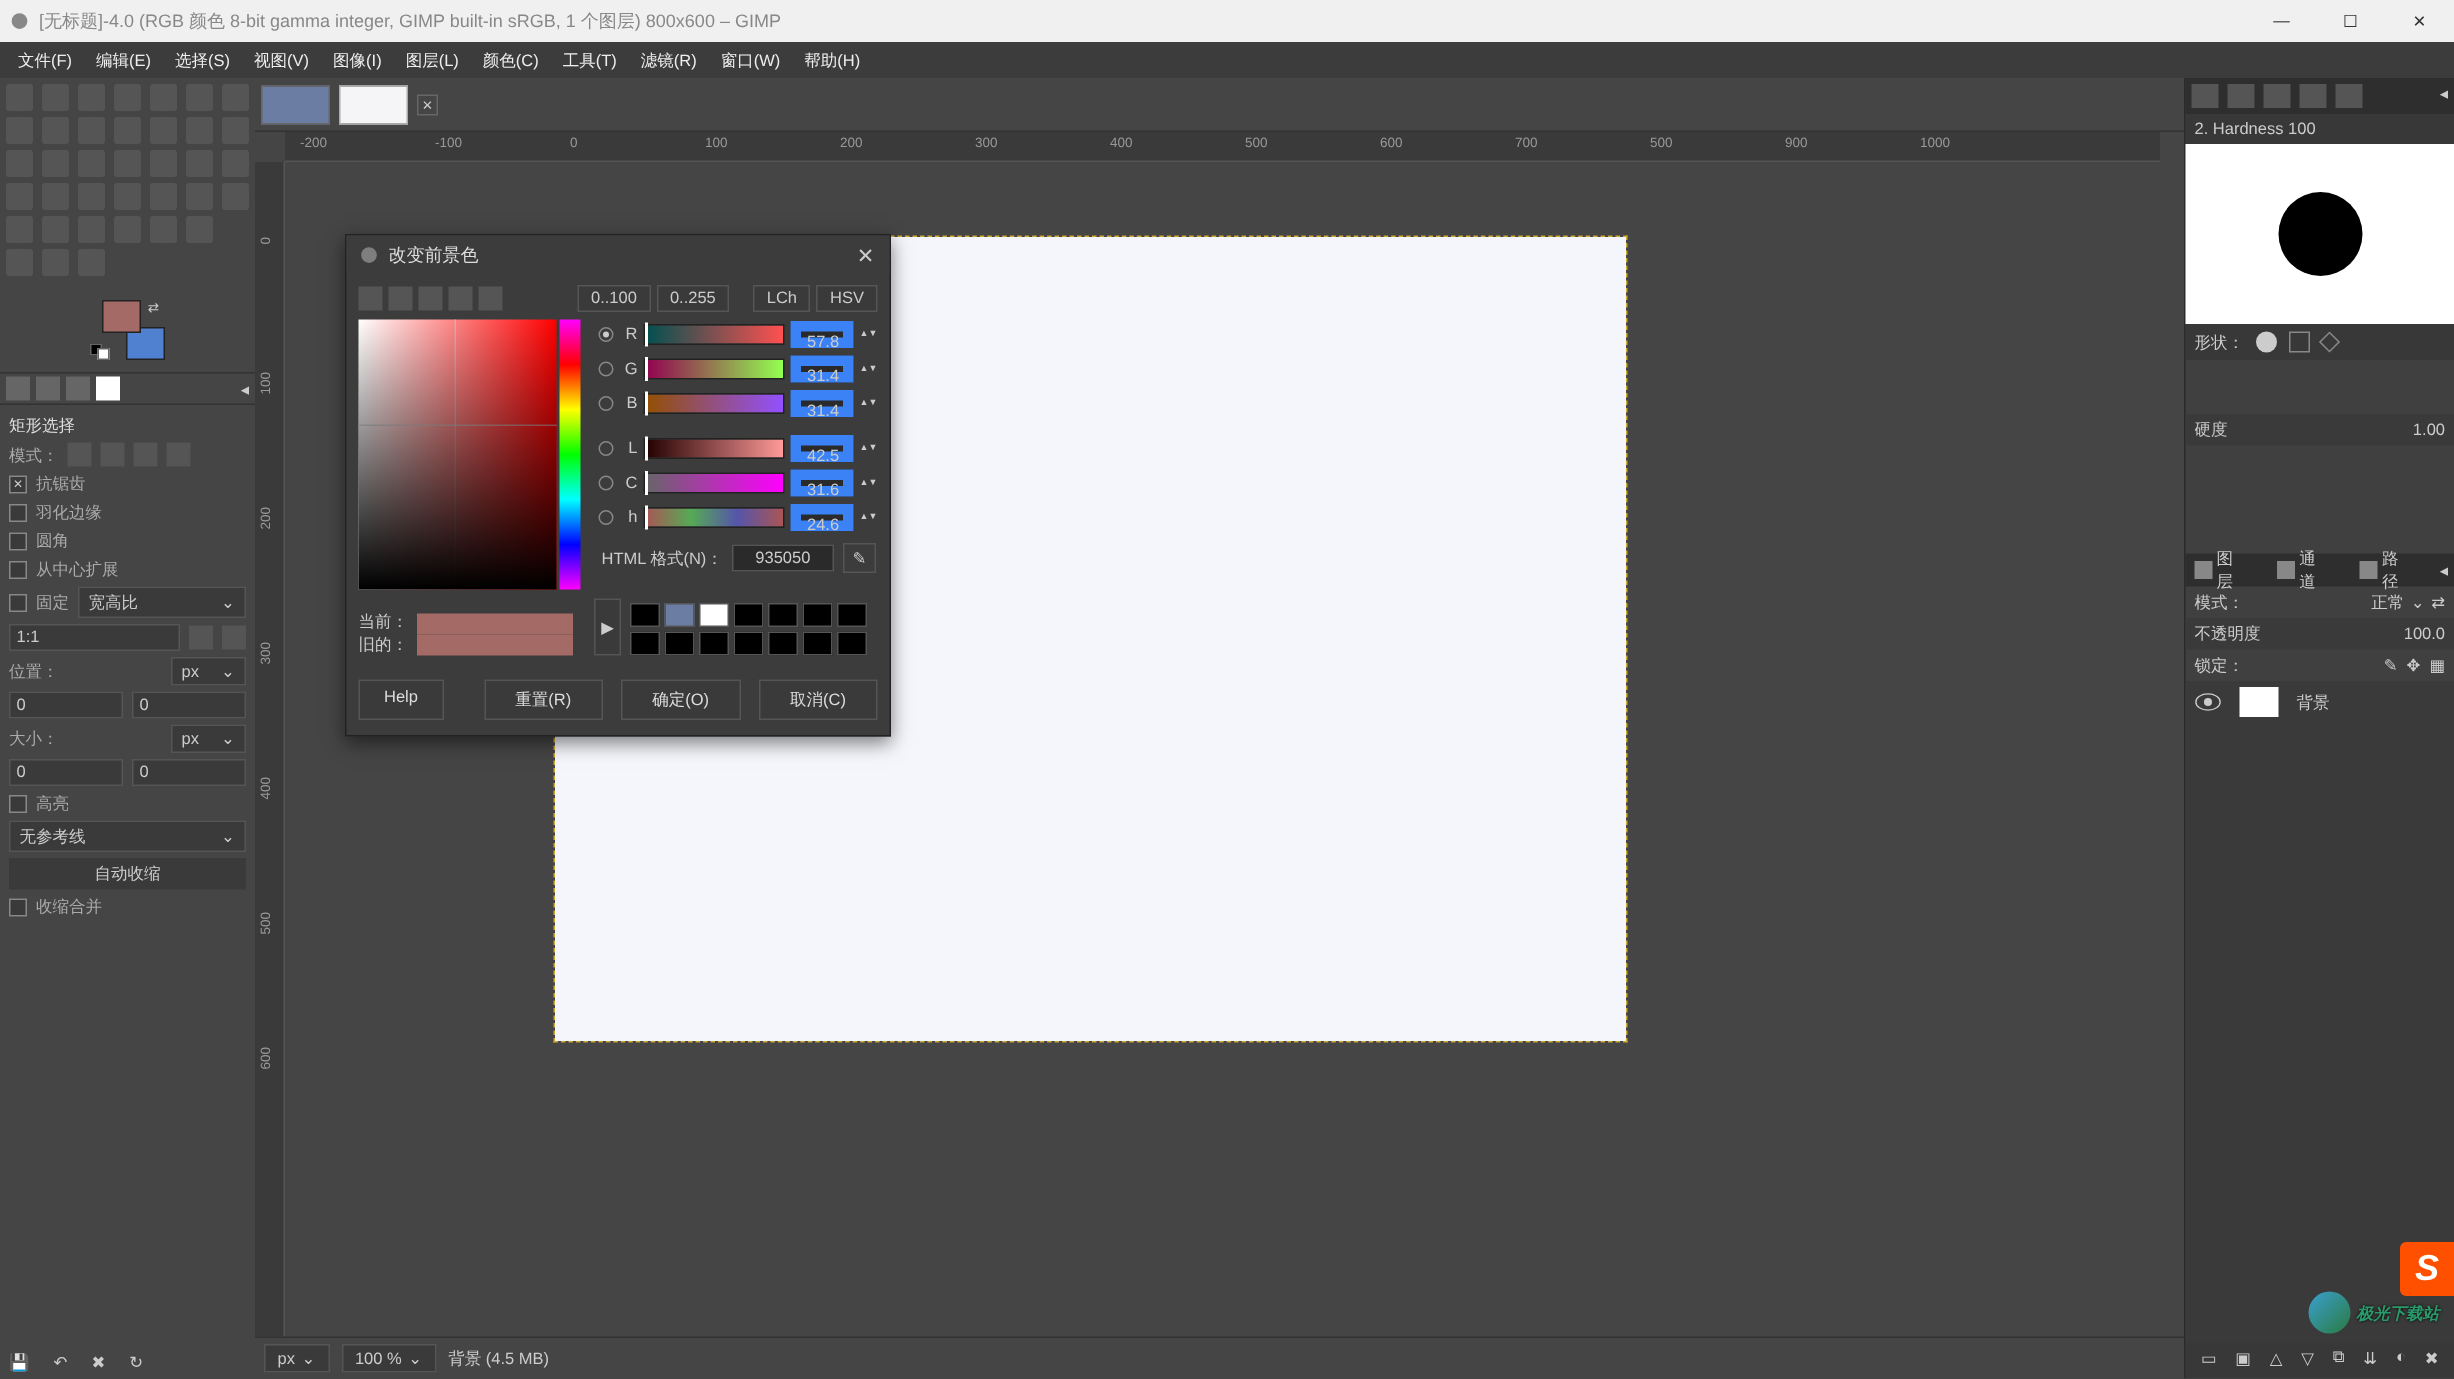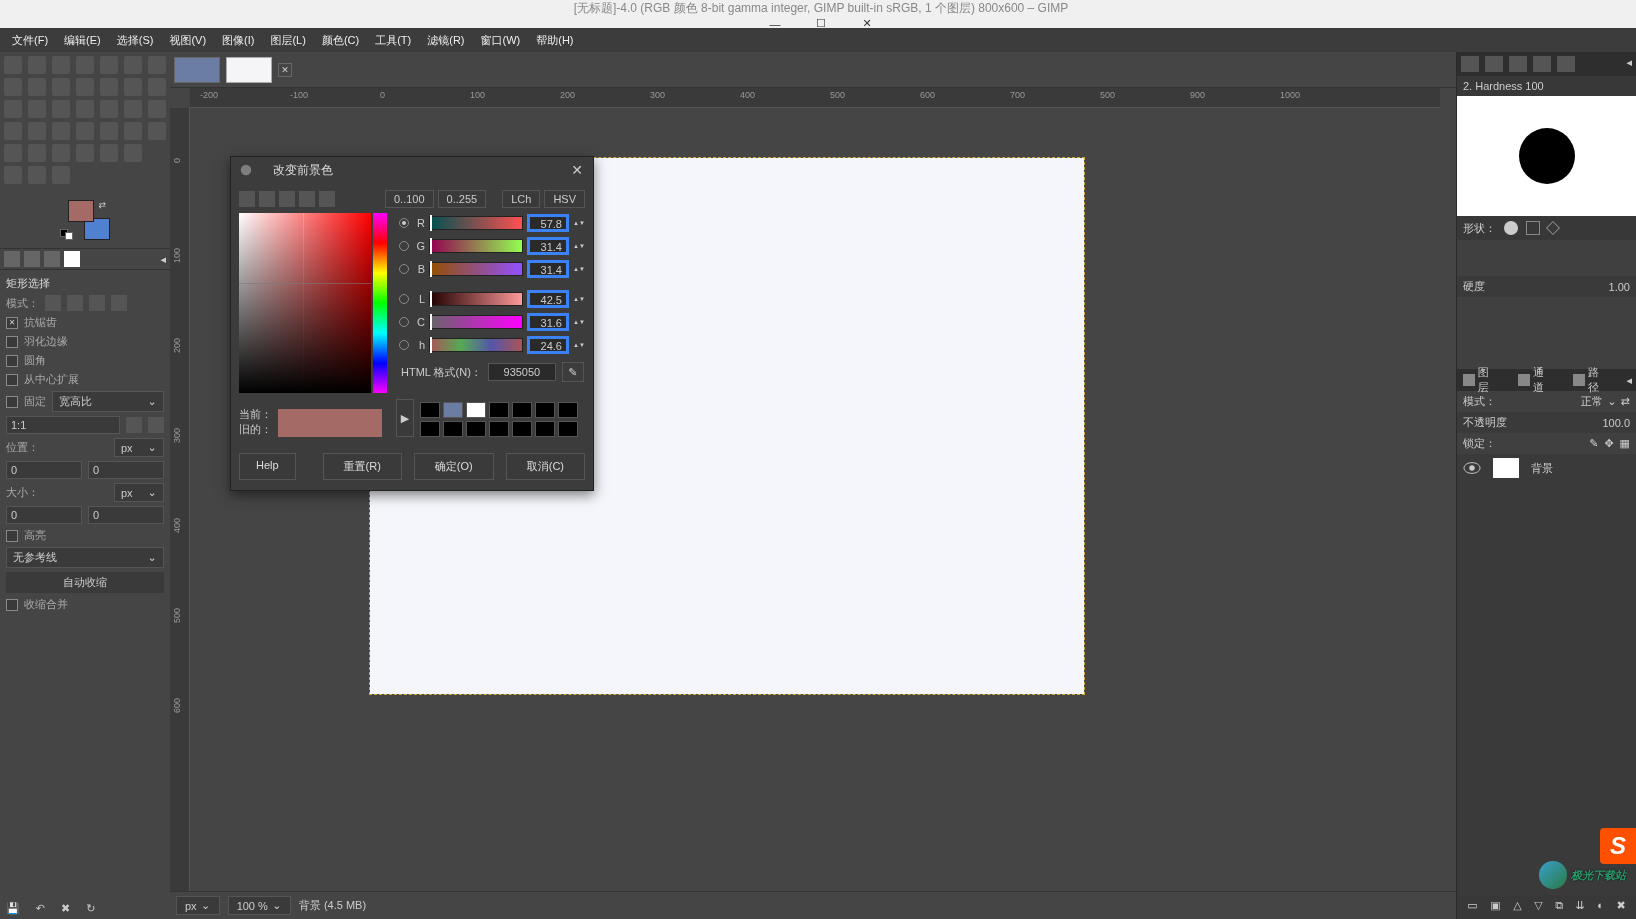--- a/index.html
+++ b/index.html
@@ -1,17 +1,17 @@
 <!DOCTYPE html>
 <html><head>
 <meta charset="utf-8">
 <style>
 * { margin: 0; padding: 0; box-sizing: border-box; font-family: "Microsoft YaHei", sans-serif; font-size: 11px; }
 body { background: #454545; color: #ccc; width: 1636px; height: 919px; overflow: hidden; position: relative; }
-.titlebar { height: 28px; background: #f0f0f0; color: #888; display: flex; align-items: center; padding-left: 6px; flex-direction: column; }
+.titlebar { height: 28px; background: #f0f0f0; color: #888; display: flex; align-items: center; padding-left: 6px; }
 .titlebar-icon { width: 14px; height: 14px; margin-right: 6px; }
 .titlebar-text { flex: 1; font-size: 12px; }
 .winbtns { display: flex; height: 100%; }
 .winbtn { width: 46px; display: flex; align-items: center; justify-content: center; color: #333; }
 .menubar { height: 24px; background: #3c3c3c; display: flex; align-items: center; padding: 0 4px; color: #eee; font-size: 12px; }
 .menuitem { padding: 0 8px; }
 .body-area { display: flex; height: calc(100% - 52px); }
 .left-panel { width: 170px; background: #454545; display: flex; flex-direction: column; }
 .toolbox { padding: 4px; }
 .toolrow { display: flex; gap: 6px; margin-bottom: 4px; }
@@ -73,21 +73,21 @@
 .layer-row { display: flex; align-items: center; padding: 4px 6px; gap: 12px; }
 .layer-eye { width: 18px; height: 14px; }
 .layer-thumb { width: 26px; height: 20px; background: #fff; }
 .layers-footer { display: flex; justify-content: space-around; padding: 4px; background: #383838; height: 24px; }
 .watermark { position:absolute; right:10px; bottom:30px; color:#2a9a6a; font-size:20px; font-weight:bold; font-style:italic; text-shadow: 0 0 2px #000; display:flex; align-items:center; gap:4px; }
 .watermark-logo { width:28px;height:28px; border-radius:50%; background: linear-gradient(135deg,#3aa0d0,#2a7a40); }
 .sogou { position:absolute; right:0; bottom:55px; width:36px; height:36px; background:#ff5000; border-radius:4px 0 0 4px; color:#fff; display:flex; align-items:center; justify-content:center; font-size:24px; font-weight:bold; font-style:italic; }
 
 
 .dialog { position: absolute; top: 156px; left: 230px; width: 364px; background: #3c3c3c; border: 1px solid #222; box-shadow: 0 4px 12px rgba(0,0,0,0.5); }
-.dlg-title { display: flex; align-items: center; padding: 6px 8px; background: #3c3c3c; height: 26px; gap: 14px; }
+.dlg-title { display: flex; align-items: center; padding: 6px 8px; background: #3c3c3c; height: 26px; }
 .dlg-title-icon { width: 14px; height: 14px; margin-right: 6px; opacity:0.6; }
 .dlg-title-text { flex: 1; color: #ddd; font-size: 12px; }
 .dlg-close { width: 16px; text-align: center; color: #ccc; font-size: 14px; }
 .dlg-body { padding: 6px 8px; }
 .dlg-toprow { display: flex; align-items: center; justify-content: space-between; margin-bottom: 4px; height:20px; }
 .dlg-tabicons { display: flex; gap: 4px; }
 .dlg-tabicon { width: 16px; height: 16px; background: #555; }
 .dlg-ranges { display:flex; gap:4px; }
 .dlg-scale { padding: 2px 8px; background: #3a3a3a; border: 1px solid #555; }
 .dlg-main { display: flex; gap: 6px; }
@@ -96,21 +96,21 @@
 .colorfield-cross-h { position:absolute; left:0; right:0; top:70px; height:1px; background:rgba(200,200,200,0.6); }
 .colorfield-cross-v { position:absolute; top:0; bottom:0; left:64px; width:1px; background:rgba(200,200,200,0.6); }
 .huebar { width: 14px; height: 180px; background: linear-gradient(to bottom, #f0f, #f00, #ff0, #0f0, #0ff, #00f, #f0f); margin-left:2px; }
 .sliders { flex: 1; display: flex; flex-direction: column; gap: 3px; margin-left: 6px; }
 .sliderrow { display: flex; align-items: center; gap: 4px; height: 20px; }
 .sliderrow .radio { width: 10px; height: 10px; border-radius: 50%; border: 1px solid #888; display:flex; align-items:center; justify-content:center; }
 .sliderrow .radio.sel::after { content:""; width:4px;height:4px;border-radius:50%;background:#ccc; }
 .sliderrow .lab { width: 12px; text-align: right; color: #ccc; }
 .sliderrow .grad { flex: 1; height: 14px; border: 1px solid #222; position:relative; }
 .sliderrow .grad::after { content:""; position:absolute; top:-2px; bottom:-2px; width:2px; background:#fff; }
-.sliderrow .val { width: 42px; height:18px; background: #2a2a2a; border: 3px solid #3b82f6; text-align: right; padding: 1px 4px; color: #ccc; }
+.sliderrow .val { width: 42px; height:18px; background: #2a2a2a; border: 7px solid #3b82f6; text-align: right; padding: 1px 4px; color: #ccc; }
 .sliderrow .spin { width: 12px; display:flex; flex-direction:column; font-size:6px; line-height:7px; }
 .htmlrow { display: flex; align-items: center; gap: 6px; margin-top: 4px; margin-left: 2px; }
 .htmlrow .inp { width: 68px; background: #2a2a2a; border: 1px solid #555; padding: 2px 4px; color: #ccc; text-align:center; }
 .htmlrow .pick { width: 22px; height: 20px; border: 1px solid #555; display:flex;align-items:center;justify-content:center; }
 .dlg-lower { display: flex; align-items: flex-end; gap: 6px; margin-top: 6px; }
 .cur-old { display:flex; flex-direction:column; font-size:11px; }
 .cur-old-swatch { display:flex; flex-direction:column; width:104px; height:28px; }
 .swatch-half { flex:1; }
 .arrowbtn { width: 18px; height: 38px; background: #3a3a3a; border: 1px solid #555; display:flex; align-items:center; justify-content:center; margin-left:8px; }
 .swatchgrid { display: grid; grid-template-columns: repeat(7, 20px); grid-auto-rows: 16px; gap: 3px; }

